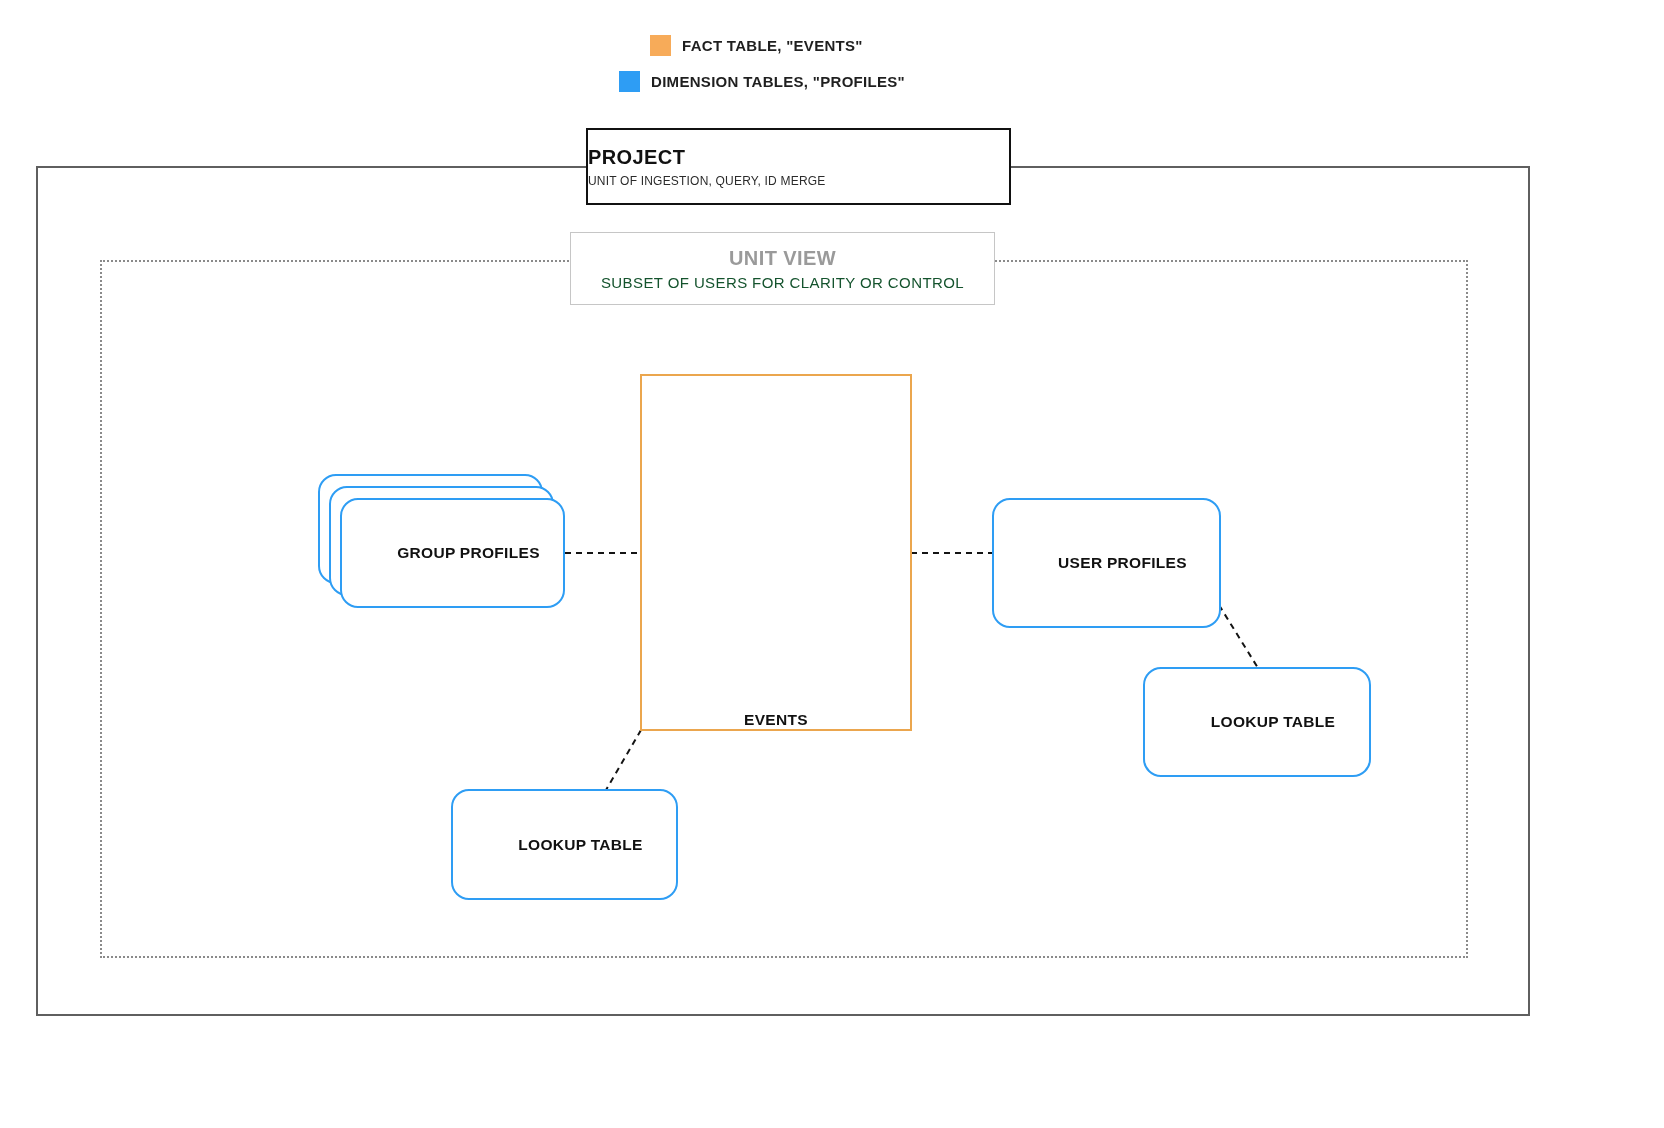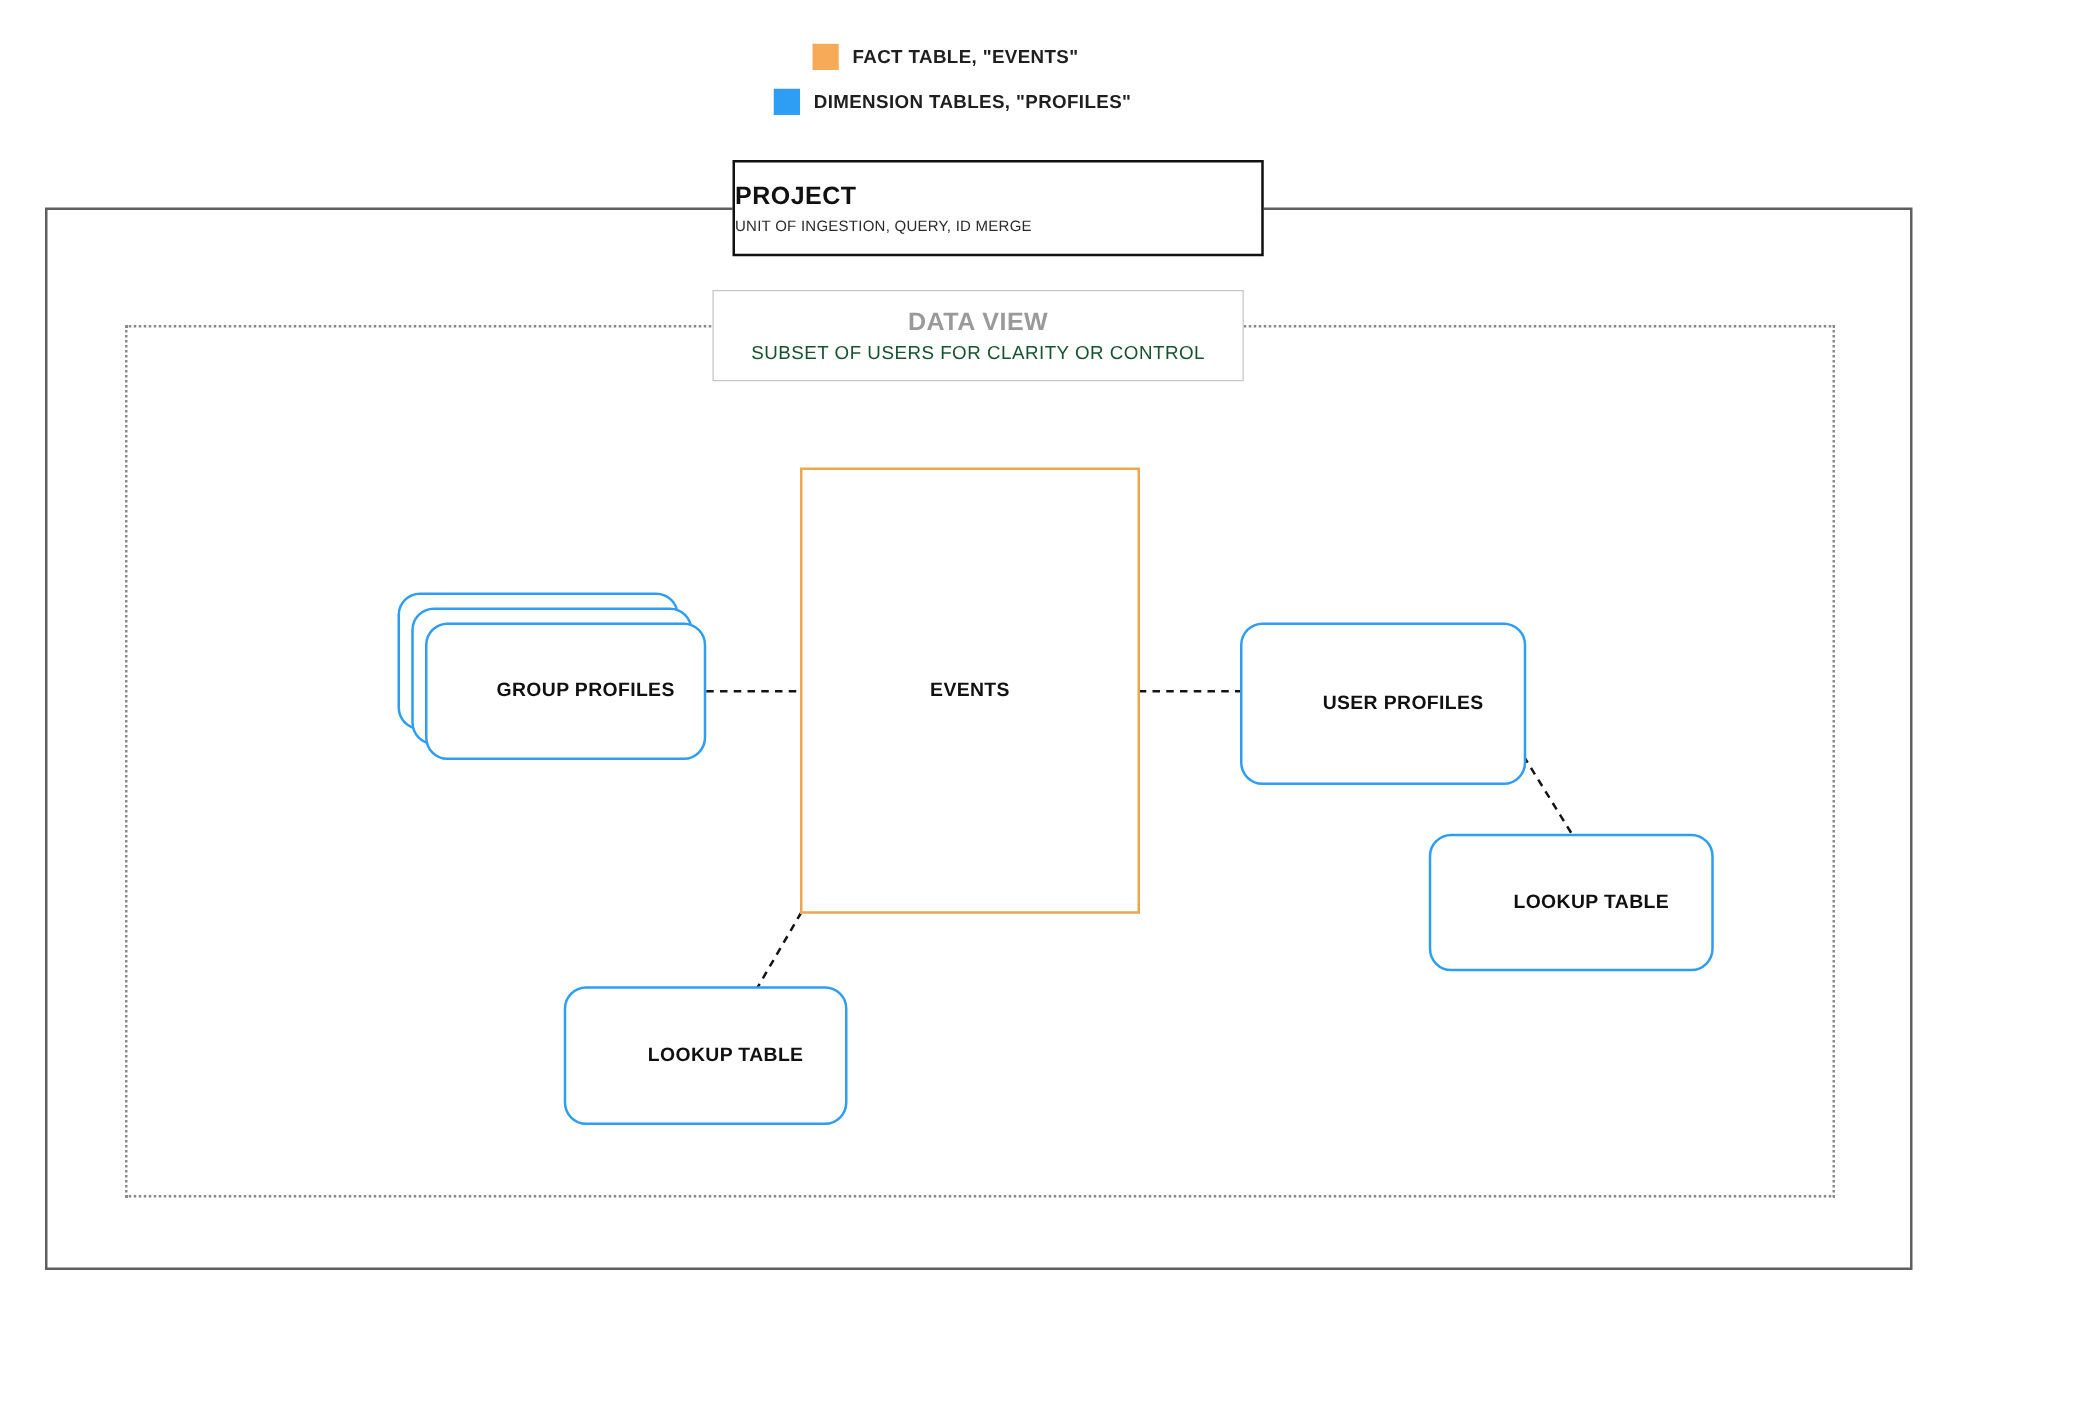--- a/index.html
+++ b/index.html
@@ -134,21 +134,21 @@
   .events-box {
     position: absolute;
     left: 640px;
     top: 374px;
     width: 272px;
     height: 357px;
     border: 2px solid #EBA64E;
     background: #ffffff;
     box-sizing: border-box;
     display: flex;
-    align-items: center;
+    align-items: flex-end;
     justify-content: center;
     z-index: 3;
   }
 
   .dim-card {
     position: absolute;
     border: 2px solid #2E9DF4;
     border-radius: 18px;
     background: #ffffff;
     box-sizing: border-box;
@@ -203,21 +203,21 @@
     <line class="connector" x1="1219" y1="605" x2="1258" y2="668"></line>
     <line class="connector" x1="641" y1="730" x2="606" y2="790"></line>
   </svg>
 
   <div class="project-box">
     <div class="project-title">PROJECT</div>
     <div class="project-subtitle">UNIT OF INGESTION, QUERY, ID MERGE</div>
   </div>
 
   <div class="dataview-box">
-    <div class="dataview-title">DATA VIEW</div>
+    <div class="dataview-title">UNIT VIEW</div>
     <div class="dataview-subtitle">SUBSET OF USERS FOR CLARITY OR CONTROL</div>
   </div>
 
   <div class="events-box">
     <span class="node-label">EVENTS</span>
   </div>
 
   <div class="dim-card" id="group-card-back"></div>
   <div class="dim-card" id="group-card-mid"></div>
   <div class="dim-card" id="group-card-front">

